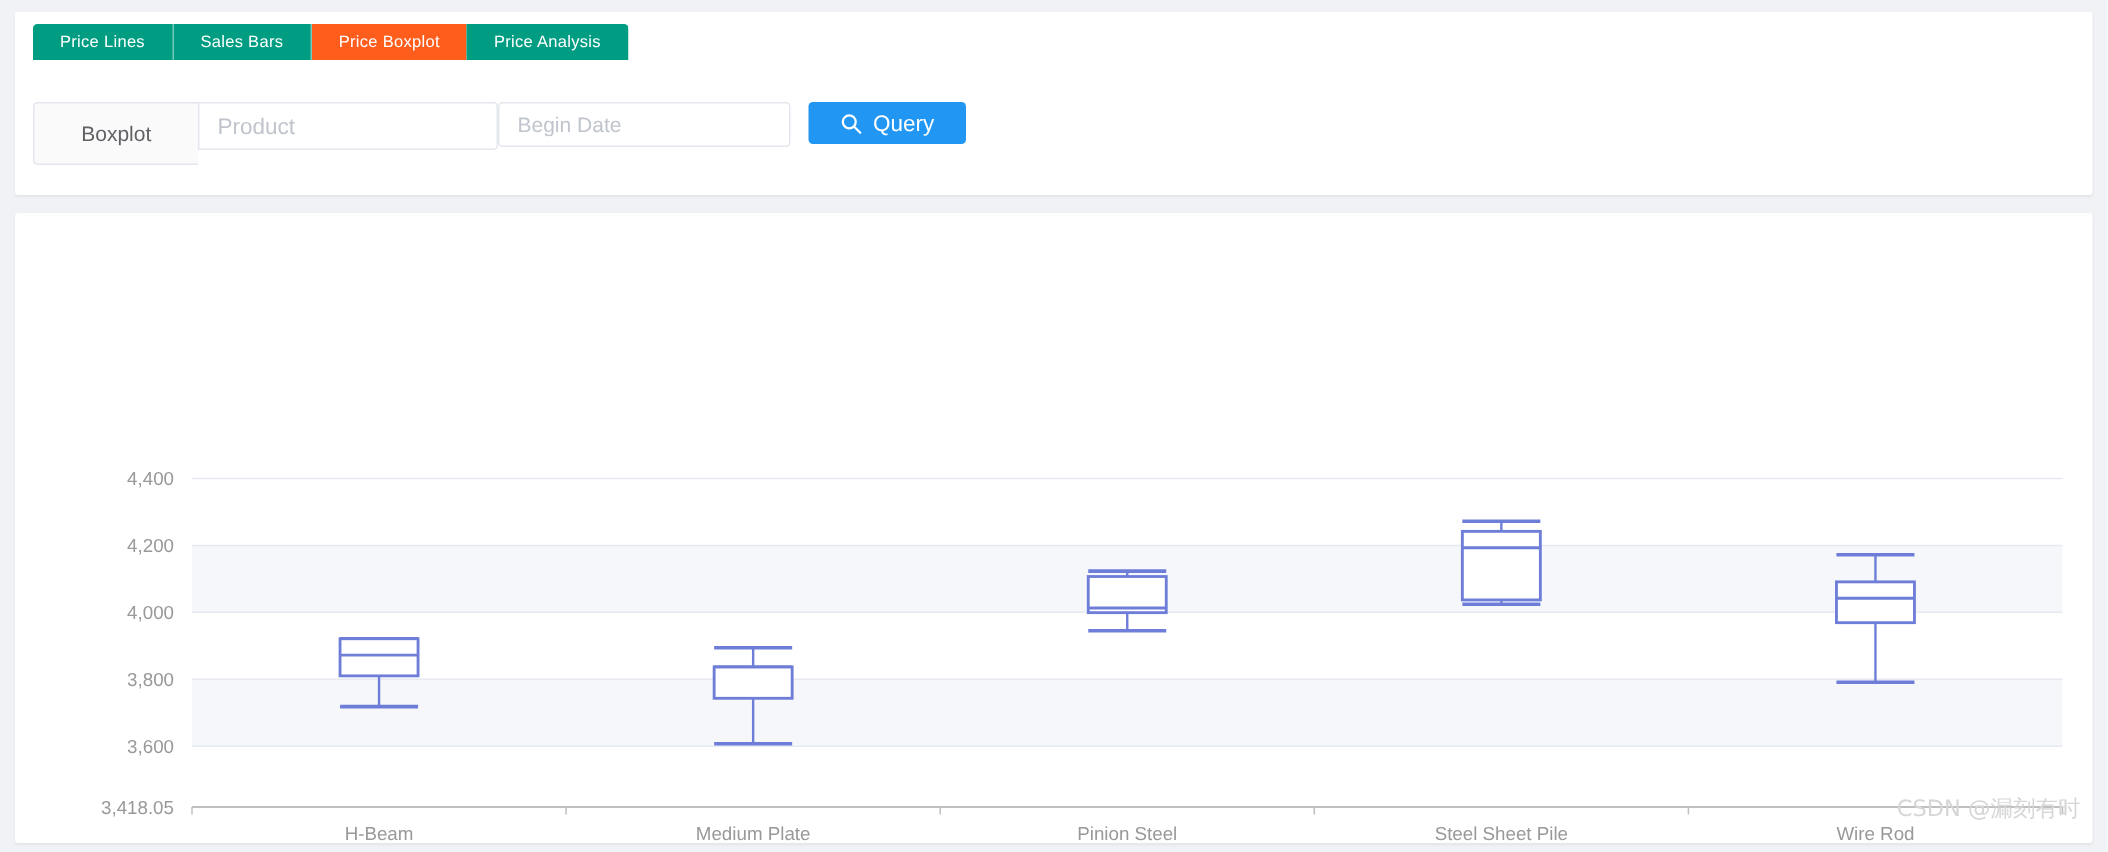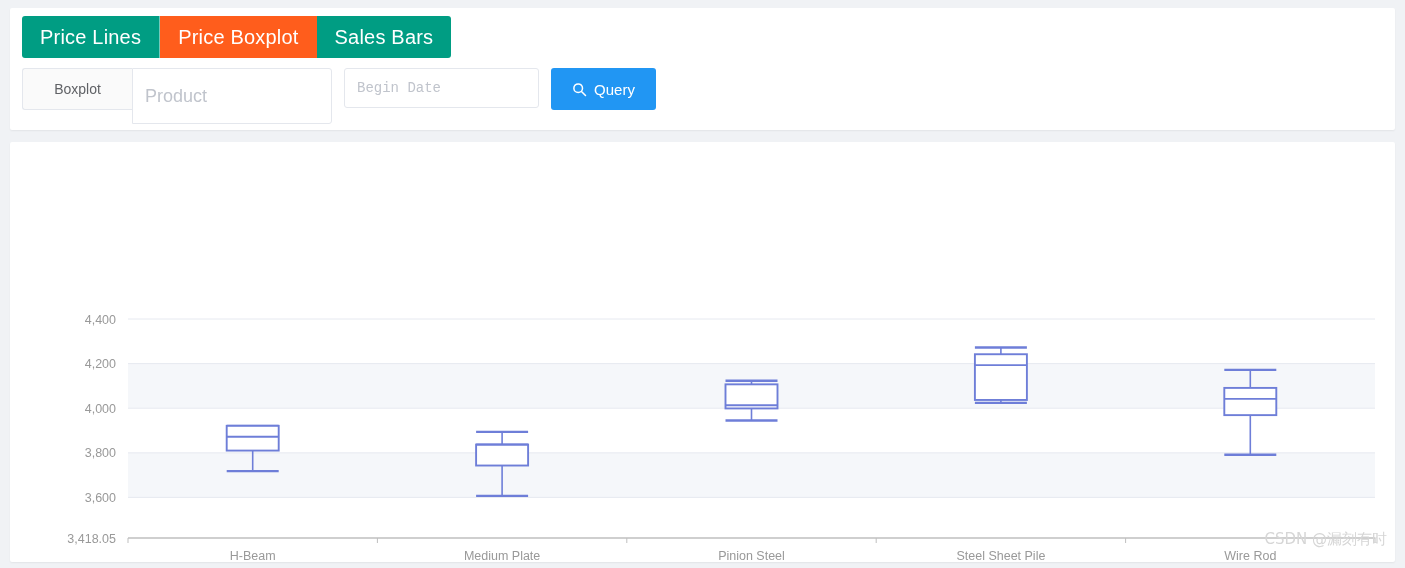--- a/index.html
+++ b/index.html
@@ -15,22 +15,22 @@
     position:absolute;left:10px;top:8px;width:1385px;height:122px;
     background:#ffffff;border-radius:2px;
     box-shadow:0 1px 2px rgba(0,0,0,.06);
   }
   .tabbar{
     position:absolute;left:12px;top:8px;height:42px;
     display:flex;align-items:stretch;border-radius:3px;overflow:hidden;
   }
   .tab{
     display:flex;align-items:center;justify-content:center;
-    padding:0 18px;height:42px;
-    color:#ffffff;font-size:20px;letter-spacing:.2px;
+    padding:0 18px;height:24px;
+    color:#ffffff;font-size:11px;letter-spacing:.2px;
     cursor:pointer;white-space:nowrap;
     border-right:1px solid rgba(255,255,255,.45);
     box-sizing:border-box;
   }
   .tab:last-child{border-right:none;}
   .tab.active{border-right:none;}
   .tab.active + .tab{border-left:none;}
 
   
   .filter-row{
@@ -38,37 +38,36 @@
     display:flex;align-items:stretch;
   }
   .filter-label{
     width:110px;height:42px;box-sizing:border-box;
     display:flex;align-items:center;justify-content:center;
     background:#fafafa;border:1px solid #e4e7ed;border-right:none;
     border-radius:3px 0 0 3px;
     color:#606266;font-size:14px;
   }
   .filter-input{
-    width:200px;height:56px;box-sizing:border-box;
+    width:200px;height:32px;box-sizing:border-box;
     border:1px solid #e4e7ed;background:#fff;
-    padding:0 12px;font-size:18px;color:#606266;
+    padding:0 12px;font-size:15px;color:#606266;
     border-radius:0 3px 3px 0;outline:none;
     font-family:"Liberation Sans","DejaVu Sans",sans-serif;
   }
   .filter-input::placeholder{color:#c0c4cc;}
   .date-input{
-    width:195px;height:40px;box-sizing:border-box;
+    width:195px;height:30px;box-sizing:border-box;
     border:1px solid #e4e7ed;background:#fff;border-radius:3px;
     padding:0 12px;font-size:14px;color:#606266;outline:none;
-    margin-left:12px;
-    font-family:Liberation Mono, monospace;
+    font-family:Liberation Sans, sans-serif;
   }
   .date-input::placeholder{color:#c0c4cc;}
   .query-btn{
-    margin-left:12px;height:42px;min-width:105px;
+    margin-left:12px;height:28px;min-width:105px;
     display:flex;align-items:center;justify-content:center;gap:7px;
     background:#2196f3;color:#fff;border:none;border-radius:3px;
     font-size:15px;cursor:pointer;padding:0 16px;
     font-family:"Liberation Sans","DejaVu Sans",sans-serif;
   }
   .query-btn svg{display:block;}
 
   
   .chart-panel{
     position:absolute;left:10px;top:142px;width:1385px;height:420px;
@@ -90,25 +89,28 @@
 </style>
 </head>
 <body>
 
 <div class="top-panel">
 
   <div class="tabbar">
       <div class="tab" style="background: rgb(0, 157, 131);">
         <span>Price Lines</span>
       </div>
+      <div class="tab" style="background: rgb(0, 157, 131);">
+        <span>Sales Bars</span>
+      </div>
       <div class="tab active" style="background: rgb(255, 93, 28);">
         <span>Price Boxplot</span>
       </div>
       <div class="tab" style="background: rgb(0, 157, 131);">
-        <span>Sales Bars</span>
+        <span>Price Analysis</span>
       </div>
     </div>
 
   <div class="filter-row">
     <div class="filter-label">Boxplot</div>
     <input class="filter-input" type="text" placeholder="Product" style="">
     <input class="date-input" type="text" placeholder="Begin Date" style="">
     <button class="query-btn">
       <span>
         <svg width="15" height="15" viewBox="0 0 16 16" fill="none" stroke="#ffffff" stroke-width="1.6">

